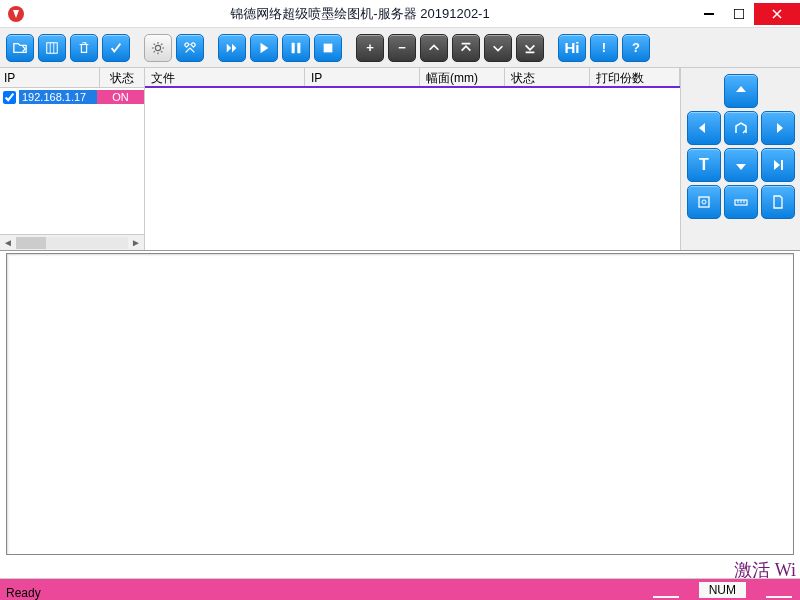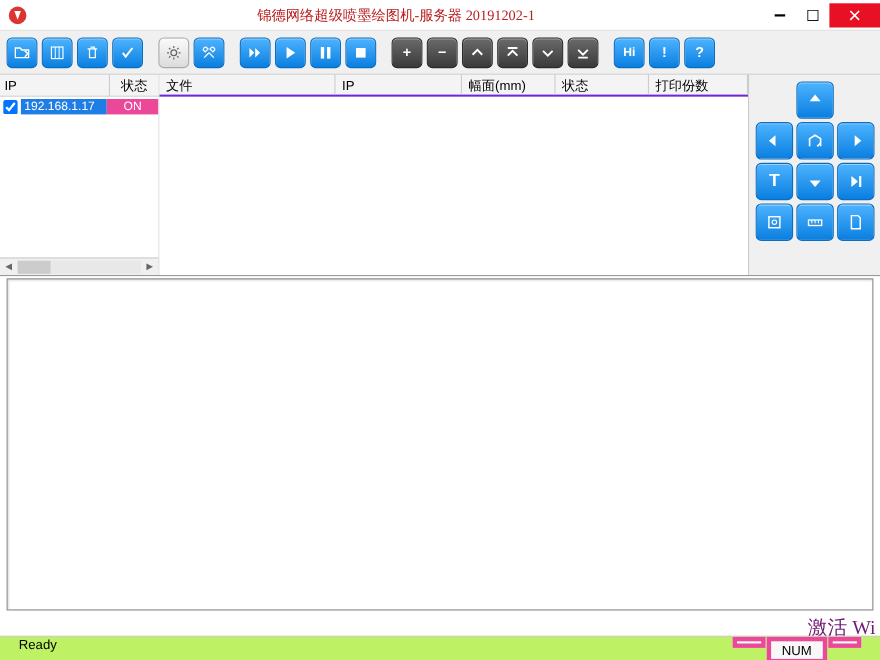--- a/index.html
+++ b/index.html
@@ -1,20 +1,20 @@
 <!DOCTYPE html>
 <html><head>
 <meta charset="utf-8">
 <style>
 * { box-sizing: border-box; margin: 0; padding: 0; }
 body { font-family: "Microsoft YaHei", "SimSun", sans-serif; font-size: 12px; background: #fff; overflow: hidden; width: 800px; height: 600px; position: relative; }
 
 .titlebar { height: 28px; background: #fff; display: flex; align-items: center; border-bottom: 1px solid #ddd; }
 .titlebar .logo { width: 20px; height: 20px; margin-left: 6px; display:flex;align-items:center;justify-content:center;}
-.titlebar .title { flex: 1; text-align: center; font-size: 13px; color: #b91c1c; font-family: Liberation Serif, serif; }
+.titlebar .title { flex: 1; text-align: center; font-size: 13px; color: #0f172a; }
 .winbtns { display: flex; }
 .winbtn { width: 30px; height: 22px; display: flex; align-items: center; justify-content: center; cursor: pointer; }
 .winbtn.close { background: #e81123; color: #fff; width: 46px; height: 22px; }
 .winbtn svg { width: 10px; height: 10px; }
 
 .toolbar { height: 40px; background: #f0f0f0; display: flex; align-items: center; padding: 0 6px; gap: 4px; border-bottom: 1px solid #ccc; }
 .tbtn { width: 28px; height: 28px; background: linear-gradient(#4db3ff,#0a7fe0); border: 1px solid #0a6dc0; border-radius: 5px; display: flex; align-items: center; justify-content: center; cursor: pointer; color: #fff; font-weight: bold; font-size: 13px; box-shadow: inset 0 1px 0 rgba(255,255,255,0.4); }
 .tbtn.dark { background: linear-gradient(#6a6a6a,#3a3a3a); border-color: #2a2a2a; }
 .tbtn.light { background: linear-gradient(#fafafa,#dcdcdc); border-color: #aaa; color:#555; }
 .tsep { width: 6px; }
@@ -42,23 +42,23 @@
 .centerbody { flex: 1; background: #fff; }
 
 .rightpanel { width: 120px; background: #f0f0f0; padding: 6px; border-left: 1px solid #ccc; }
 .dpad { display: grid; grid-template-columns: repeat(3, 34px); grid-template-rows: repeat(4, 34px); gap: 3px; }
 .dbtn { background: linear-gradient(#4db3ff,#0a7fe0); border: 1px solid #0a6dc0; border-radius: 5px; display: flex; align-items: center; justify-content: center; cursor: pointer; color: #fff; font-weight: bold; font-size: 14px; box-shadow: inset 0 1px 0 rgba(255,255,255,0.4);}
 .dbtn.empty { background: none; border: none; box-shadow: none; cursor: default; }
 .dbtn svg { width: 16px; height: 16px; fill: #fff; }
 
 .bottom { position: absolute; top: 253px; left: 6px; right: 6px; height: 302px; border: 1px solid #888; background: #fff; box-shadow: inset 1px 1px 2px rgba(0,0,0,0.15); }
 
-.statusbar { position: absolute; bottom: 0; left: 0; right: 0; height: 22px; background: #bef264; border-top: 1px solid #ccc; display: flex; align-items: flex-start; padding: 0 17px; font-size: 12px; }
+.statusbar { position: absolute; bottom: 0; left: 0; right: 0; height: 22px; background: #ec4899; border-top: 1px solid #ccc; display: flex; align-items: flex-end; padding: 0 6px; font-size: 12px; }
 .statusbar .ready { flex: 1; }
-.statusbar .seg { border: 4px solid #ec4899; padding: 1px 10px; margin-left: 1px; background: #f8f8f8; min-width:30px; text-align:center;}
+.statusbar .seg { border: 2px solid #ec4899; padding: 1px 10px; margin-left: 16px; background: #f8f8f8; min-width:30px; text-align:center;}
 .watermark { position: absolute; right: 4px; bottom: 18px; color: #701a75; font-size: 18px; font-family: "Segoe UI Light"; pointer-events:none;}
 </style>
 </head>
 <body>
 
 <div class="titlebar">
   <div class="logo">
     <svg viewBox="0 0 20 20">
         <circle cx="10" cy="10" r="8" fill="#d33"></circle>
         <path d="M7 6 L13 6 L10 14 Z" fill="#fff"></path>
@@ -162,21 +162,21 @@
         <path d="M3 6l5 5 5-5" fill="none" stroke="#fff" stroke-width="2"></path>
       </svg>
     </div>
   <div class="tbtn dark">
       <svg viewBox="0 0 16 16">
         <path d="M3 5l5 5 5-5" fill="none" stroke="#fff" stroke-width="2"></path>
         <line x1="3" y1="13" x2="13" y2="13" stroke="#fff" stroke-width="2"></line>
       </svg>
     </div>
   <div class="tsep"></div>
-  <div class="tbtn" style="font-size:11px;">Hi</div>
+  <div class="tbtn" style="font-size:15px;">Hi</div>
   <div class="tbtn">!</div>
   <div class="tbtn">?</div>
 </div>
 
 <div class="middle">
 
   <div class="leftpanel">
     <div class="lefthead">
       <div class="col1">IP</div>
       <div class="col2">状态</div>

